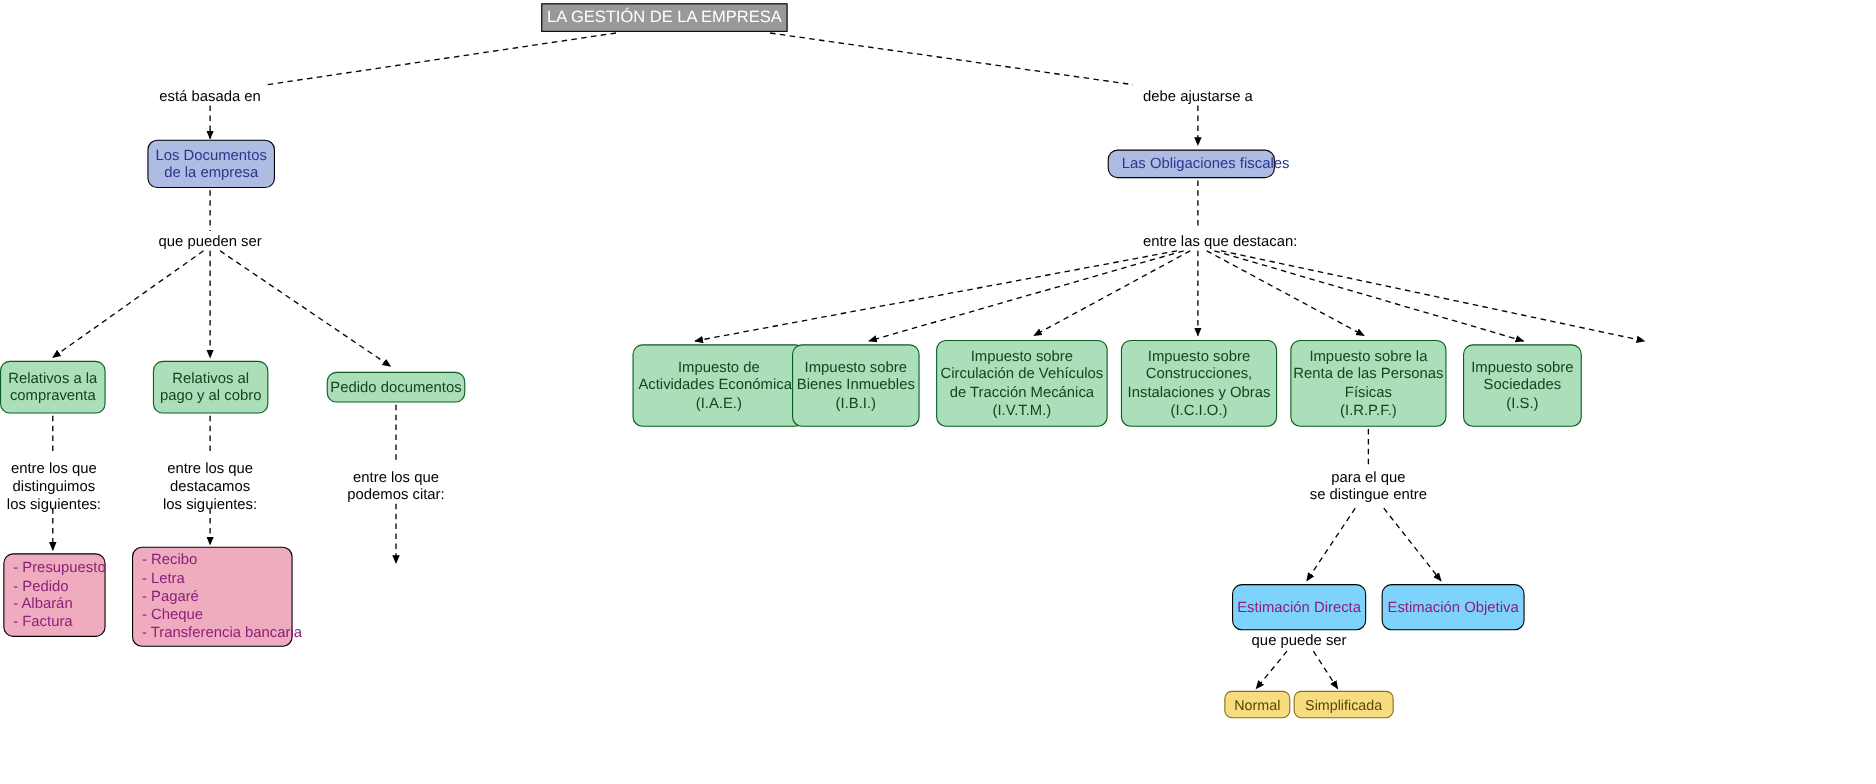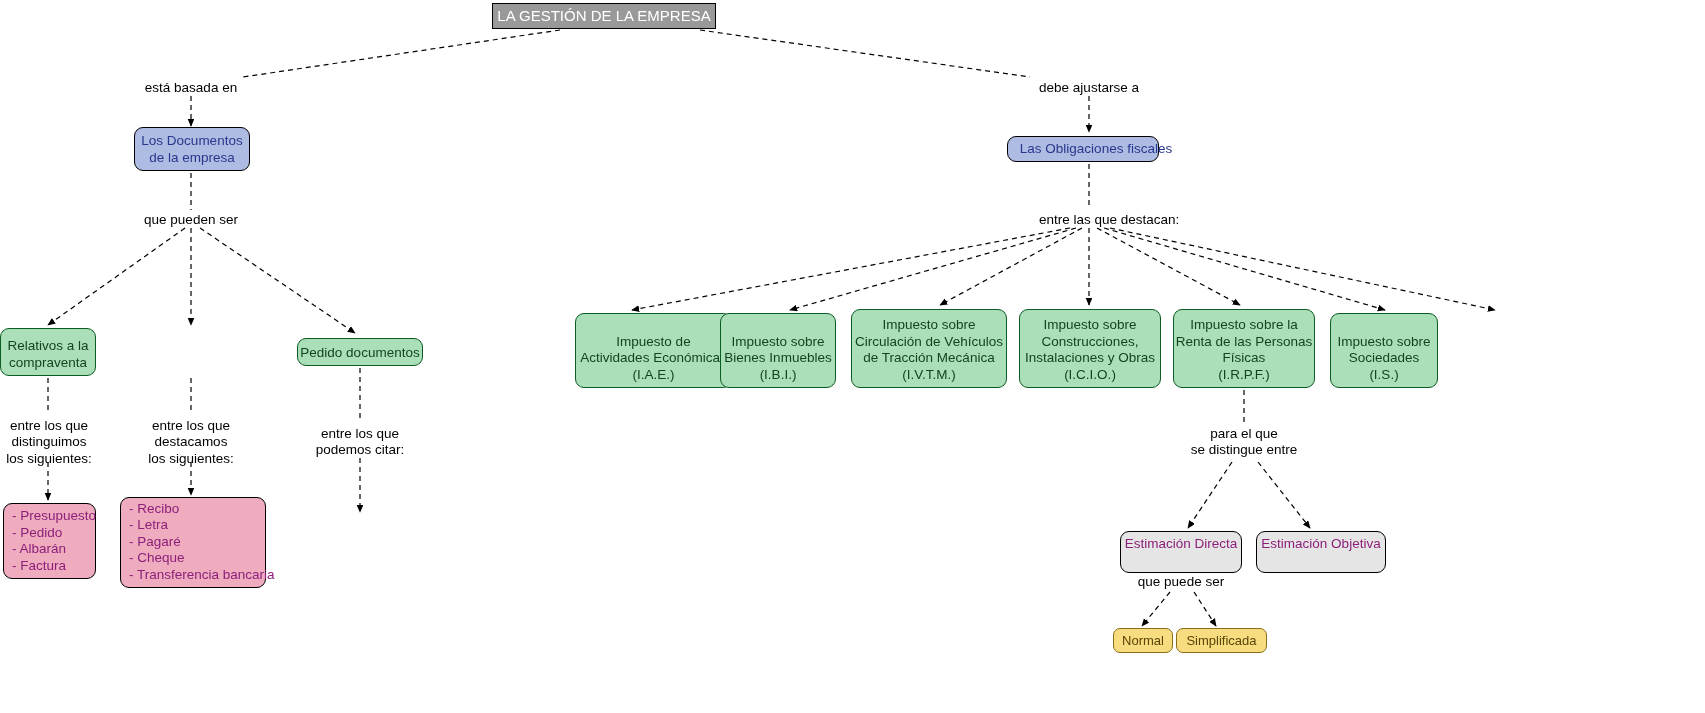--- a/index.html
+++ b/index.html
@@ -24,21 +24,21 @@
     width: 1705px;
     height: 713px;
     pointer-events: none;
   }
   .node {
     position: absolute;
     box-sizing: border-box;
     display: flex;
     flex-direction: column;
     align-items: center;
-    justify-content: flex-end;
+    justify-content: center;
     text-align: center;
     line-height: 1.22;
     z-index: 3;
   }
   .node .ln { display: block; white-space: nowrap; }
 
   
   .n-title {
     background: #999999;
     border: 1px solid #000000;
@@ -77,21 +77,21 @@
     font-size: 13.5px;
     padding: 4px 8px;
   }
   .n-pink.left-align {
     align-items: flex-start;
     text-align: left;
   }
 
   
   .n-pink2 {
-    background: #e5e5e5;
+    background: #7dd3fc;
     border: 1.4px solid #000000;
     border-radius: 9px;
     color: #8c1f7a;
     font-size: 13.5px;
     padding: 20px 10px;
   }
 
   
   .n-yellow {
     background: #f7dd7f;
@@ -198,20 +198,24 @@
 
   <div class="edge-label" style="left:1022px; top:212px; width:134px;margin-left:17px;">
     <span class="ln">entre las que destacan:</span>
   </div>
 
   <div class="node n-green" style="left:0px; top:328px; width:96px; height:48px;">
     <span class="ln">Relativos a la</span>
     <span class="ln">compraventa</span>
   </div>
 
+  <div class="node n-green" style="left:139px; top:328px; width:105px; height:48px;">
+    <span class="ln">Relativos al</span>
+    <span class="ln">pago y al cobro</span>
+  </div>
 
   <div class="node n-green" style="left:297px; top:338px; width:126px; height:28px;">
     <span class="ln">Pedido documentos</span>
   </div>
 
   <div class="edge-label" style="left:0px; top:418px; width:98px;">
     <span class="ln">entre los que</span>
     <span class="ln">distinguimos</span>
     <span class="ln">los siguientes:</span>
   </div>

